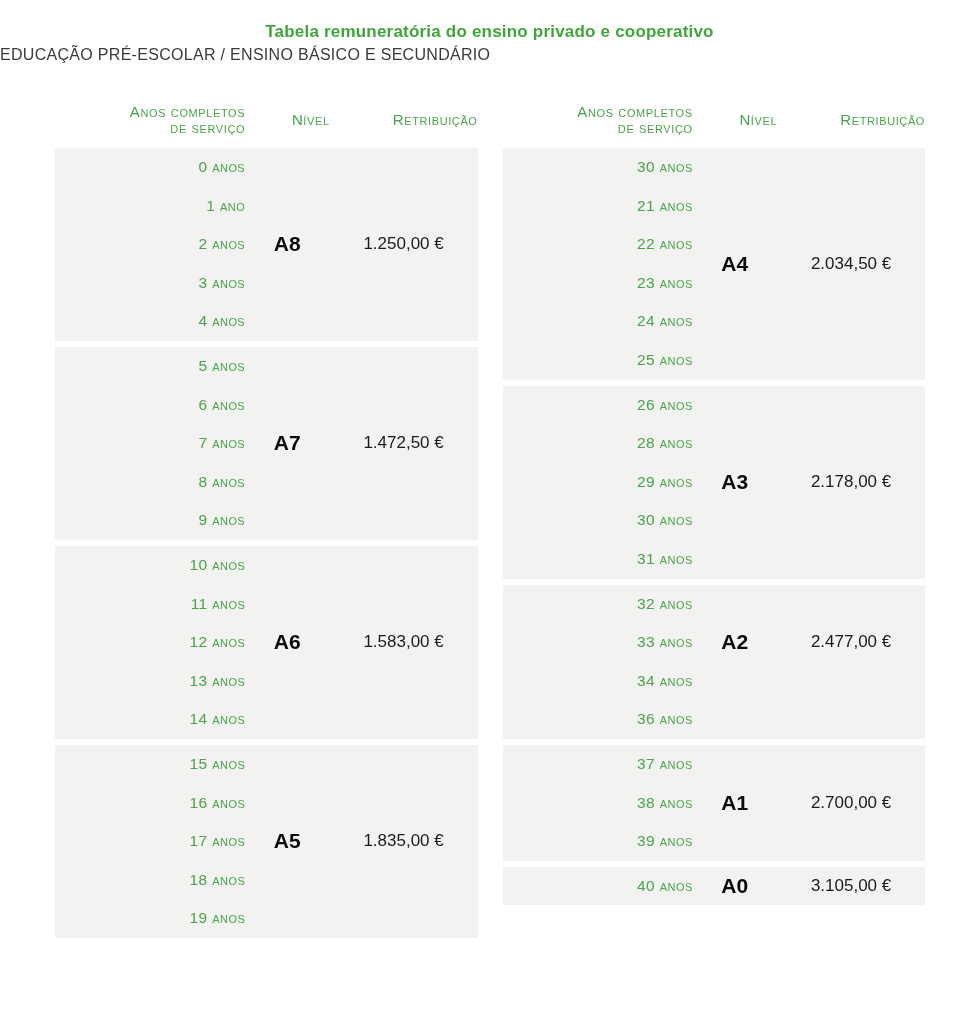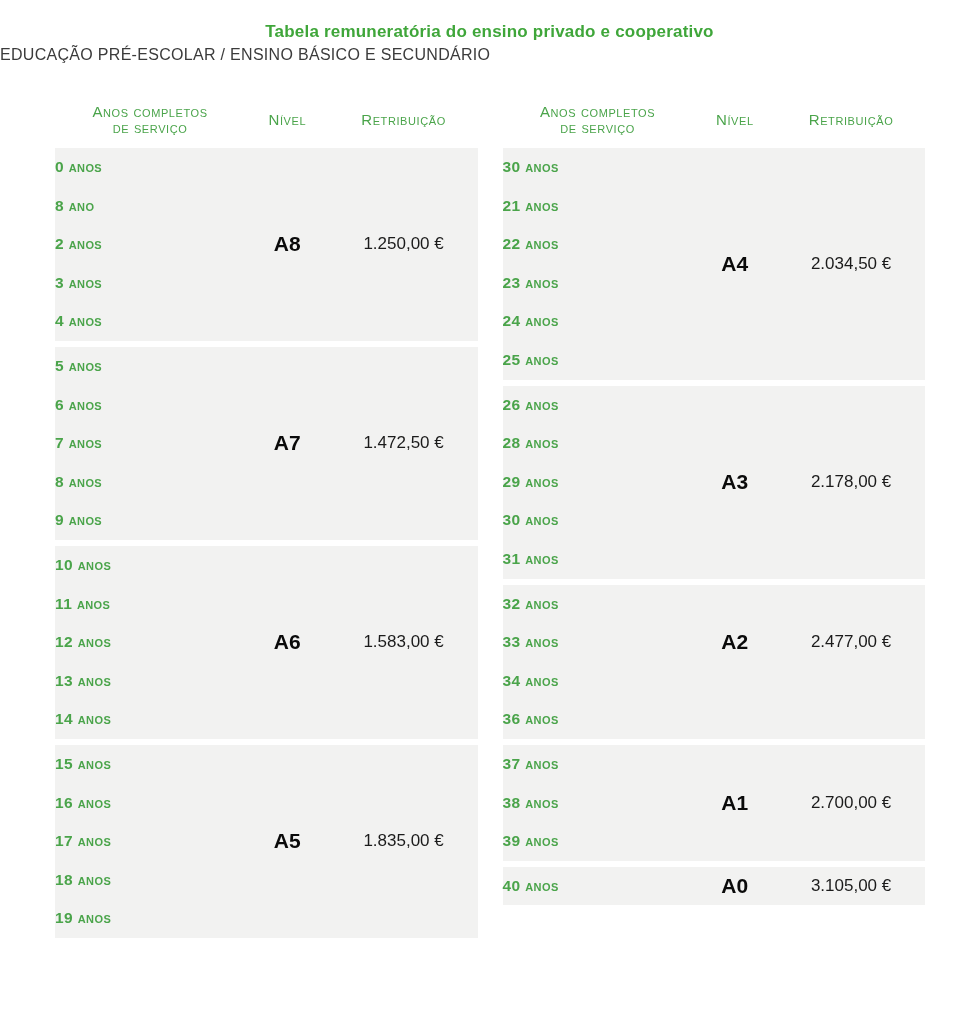--- a/index.html
+++ b/index.html
@@ -44,44 +44,43 @@
   
   .col-head{
     display:flex;
     align-items:center;
     height:40px;
     margin-bottom:8px;
   }
   .col-head .hd{
     font-variant:small-caps;
     color:var(--green);
-    text-align:center;
+    text-align:right;
     font-size:15px;
     letter-spacing:.6px;
     line-height:16.5px;
   }
   .hd-years{width:45%;}
   .hd-level{width:20%;}
   .hd-pay{width:35%;}
   
   .block{
     position:relative;
     background:var(--block-bg);
     margin-bottom:6px;
   }
   .years{width:45%;}
   .yr{
     height:var(--row);
     line-height:var(--row);
-    text-align:left;
+    text-align:right;
     font-variant:small-caps;
     font-size:15.5px;
     letter-spacing:.4px;
     color:var(--green);
-    font-weight:bold;
   }
   .level{
     position:absolute;
     left:45%;
     width:20%;
     display:flex;
     align-items:center;
     justify-content:center;
     font-size:21px;
     font-weight:700;
@@ -119,21 +118,21 @@
           <span style="display:block">Anos completos</span>
           <span style="display:block">de serviço</span>
         </div>
         <div class="hd hd-level">Nível</div>
         <div class="hd hd-pay">Retribuição</div>
       </div>
 
       <div class="block">
         <div class="years">
           <div class="yr">0 anos</div>
-          <div class="yr">8 ano</div>
+          <div class="yr">1 ano</div>
           <div class="yr">2 anos</div>
           <div class="yr">3 anos</div>
           <div class="yr">4 anos</div>
         </div>
         <div class="level anchor-center">A8</div>
         <div class="pay anchor-center">1.250,00 €</div>
       </div>
 
       <div class="block">
         <div class="years">

